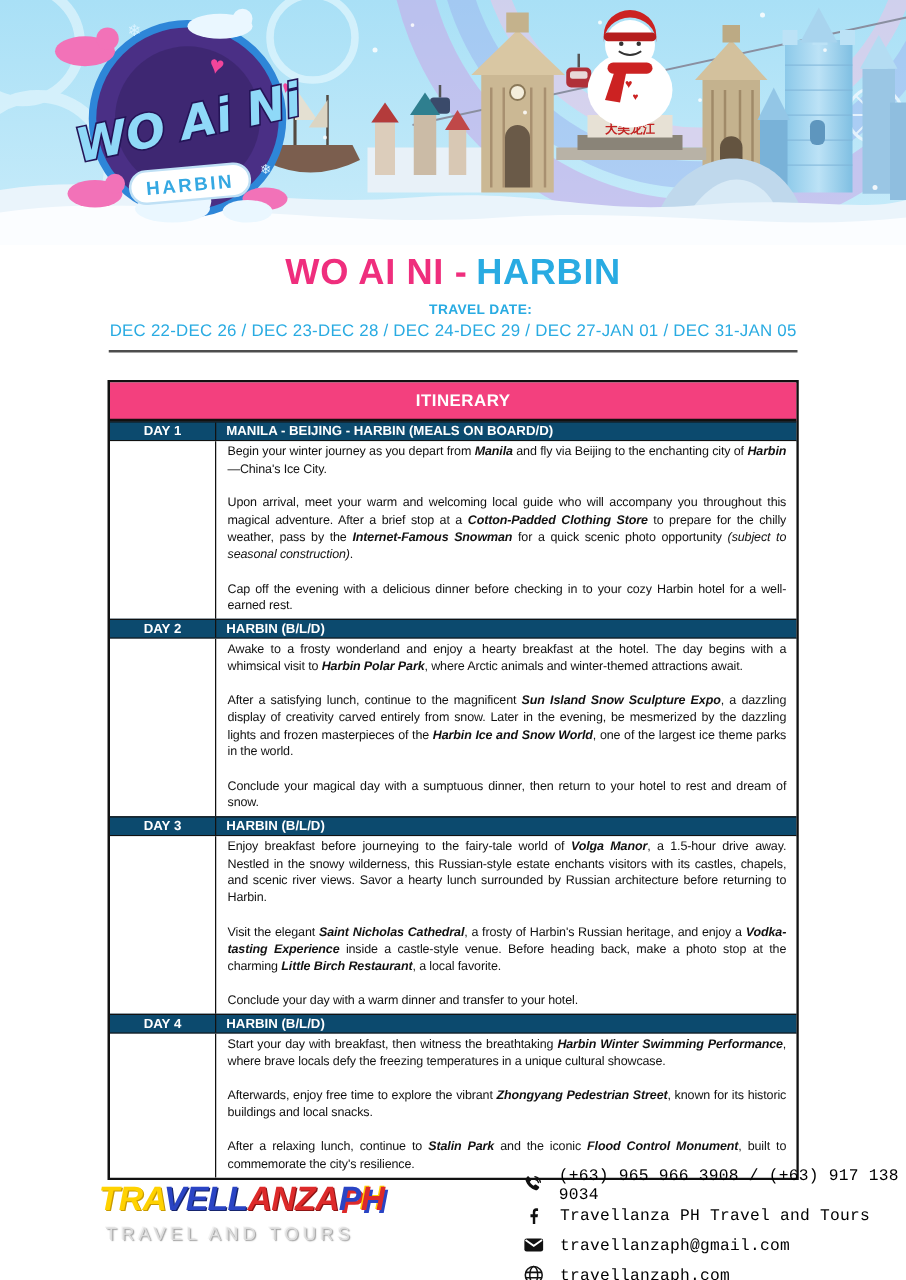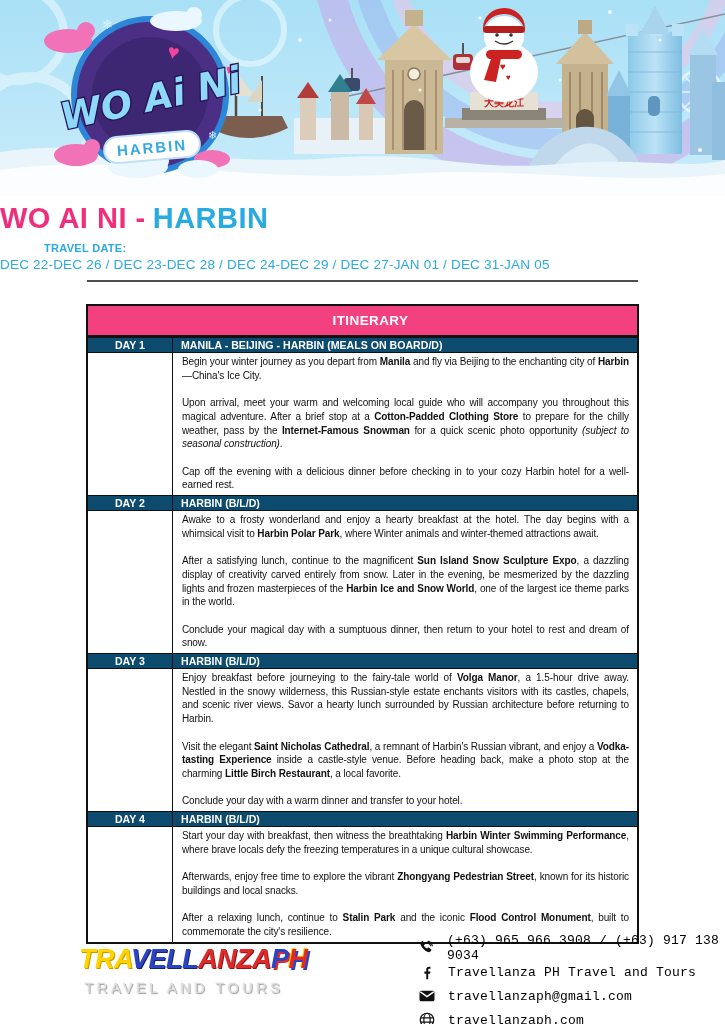--- a/index.html
+++ b/index.html
@@ -4,21 +4,21 @@
 <style>
   html,body{margin:0;padding:0;background:#ffffff;}
   .page{position:relative;width:725px;height:1024px;background:#fff;overflow:hidden;
         font-family:"Liberation Sans",sans-serif;}
 
   
   .banner{position:absolute;top:0;left:0;width:725px;height:196px;}
   .banner svg{display:block;}
 
   
-  .title-wrap{position:absolute;top:202px;left:0;width:725px;text-align:left;}
+  .title-wrap{position:absolute;top:202px;left:0;width:725px;text-align:center;}
   .main-title{font-size:29px;font-weight:bold;letter-spacing:0.5px;line-height:32px;}
   .title-pink{color:#EF2E7D;}
   .title-blue{color:#29ABE2;margin-left:7px;}
   .travel-date-label{margin-top:8px;font-size:11px;font-weight:bold;color:#29ABE2;letter-spacing:0.3px;padding-left:44px;}
   .travel-dates{margin-top:3px;font-size:13.5px;color:#29ABE2;letter-spacing:0.2px;}
   .divider{position:absolute;top:280px;left:87px;width:551px;height:2px;background:#4D4D4D;}
 
   
   .itinerary{position:absolute;top:304px;left:86px;width:553px;border:2px solid #111;
              box-sizing:border-box;background:#fff;}
@@ -28,21 +28,21 @@
   .day-row{display:flex;background:#0c4a6e;border-top:1px solid #111;border-bottom:1px solid #111;
            color:#fff;font-weight:bold;font-size:10.6px;line-height:14px;height:14px;}
   .day-label{width:85px;text-align:center;border-right:1px solid #111;box-sizing:border-box;}
   .day-title{flex:1;padding-left:8px;}
   .content-row{display:flex;background:#fff;}
   .day-spacer{width:85px;border-right:1px solid #111;box-sizing:border-box;}
   .content-cell{flex:1;padding:2px 8px 3px 9px;font-size:10px;line-height:13.7px;
                 letter-spacing:-0.1px;text-align:justify;color:#111;}
   .content-cell p{margin:0 0 13.7px 0;}
   .content-cell p:last-child{margin-bottom:0;}
-  .content-cell .b{font-weight:bold;}
+  .content-cell .b{font-weight:bold;font-style:italic;}
   .content-cell .i{font-style:italic;}
 
   
   .brand{position:absolute;left:48px;top:944px;width:210px;text-align:center;margin-left:31px;}
   .brand-wordmark{font-size:27px;font-weight:bold;font-style:italic;letter-spacing:-0.5px;white-space:nowrap;}
   .seg-yellow{color:#FFD200;text-shadow:1px 1px 0 #C89A00;}
   .seg-blue{color:#2A44C4;text-shadow:1px 1px 0 #16246e;}
   .seg-red{color:#DD2A2A;text-shadow:1px 1px 0 #8f1414;}
   .seg-flag-blue{color:#2A44C4;text-shadow:2px 2px 0 #DD2A2A;}
   .seg-flag-red{color:#DD2A2A;text-shadow:2px 2px 0 #2A44C4, -1px -1px 0 #FFD200;}
@@ -261,34 +261,34 @@
             <p><span>Cap off the evening with a delicious dinner before checking in to your cozy Harbin hotel for a well-earned rest.</span></p>
           </div>
         </div>
         <div class="day-row">
           <div class="day-label">DAY 2</div>
           <div class="day-title">HARBIN (B/L/D)</div>
         </div>
         <div class="content-row">
           <div class="day-spacer"></div>
           <div class="content-cell">
-            <p><span>Awake to a frosty wonderland and enjoy a hearty breakfast at the hotel. The day begins with a whimsical visit to </span><span class="b">Harbin Polar Park</span><span>, where Winter animals and winter-themed attractions await.</span></p>
+            <p><span>Awake to a frosty wonderland and enjoy a hearty breakfast at the hotel. The day begins with a whimsical visit to </span><span class="b">Harbin Polar Park</span><span>, where Arctic animals and winter-themed attractions await.</span></p>
             <p><span>After a satisfying lunch, continue to the magnificent </span><span class="b">Sun Island Snow Sculpture Expo</span><span>, a dazzling display of creativity carved entirely from snow. Later in the evening, be mesmerized by the dazzling lights and frozen masterpieces of the </span><span class="b">Harbin Ice and Snow World</span><span>, one of the largest ice theme parks in the world.</span></p>
             <p><span>Conclude your magical day with a sumptuous dinner, then return to your hotel to rest and dream of snow.</span></p>
           </div>
         </div>
         <div class="day-row">
           <div class="day-label">DAY 3</div>
           <div class="day-title">HARBIN (B/L/D)</div>
         </div>
         <div class="content-row">
           <div class="day-spacer"></div>
           <div class="content-cell">
             <p><span>Enjoy breakfast before journeying to the fairy-tale world of </span><span class="b">Volga Manor</span><span>, a 1.5-hour drive away. Nestled in the snowy wilderness, this Russian-style estate enchants visitors with its castles, chapels, and scenic river views. Savor a hearty lunch surrounded by Russian architecture before returning to Harbin.</span></p>
-            <p><span>Visit the elegant </span><span class="b">Saint Nicholas Cathedral</span><span>, a remnant of Harbin's Russian vibrant, and enjoy a </span><span class="b">Vodka-tasting Experience</span><span> inside a castle-style venue. Before heading back, make a photo stop at the charming </span><span class="b">Little Birch Restaurant</span><span>, a local favorite.</span></p>
+            <p><span>Visit the elegant </span><span class="b">Saint Nicholas Cathedral</span><span>, a frosty of Harbin's Russian heritage, and enjoy a </span><span class="b">Vodka-tasting Experience</span><span> inside a castle-style venue. Before heading back, make a photo stop at the charming </span><span class="b">Little Birch Restaurant</span><span>, a local favorite.</span></p>
             <p><span>Conclude your day with a warm dinner and transfer to your hotel.</span></p>
           </div>
         </div>
         <div class="day-row">
           <div class="day-label">DAY 4</div>
           <div class="day-title">HARBIN (B/L/D)</div>
         </div>
         <div class="content-row">
           <div class="day-spacer"></div>
           <div class="content-cell">

